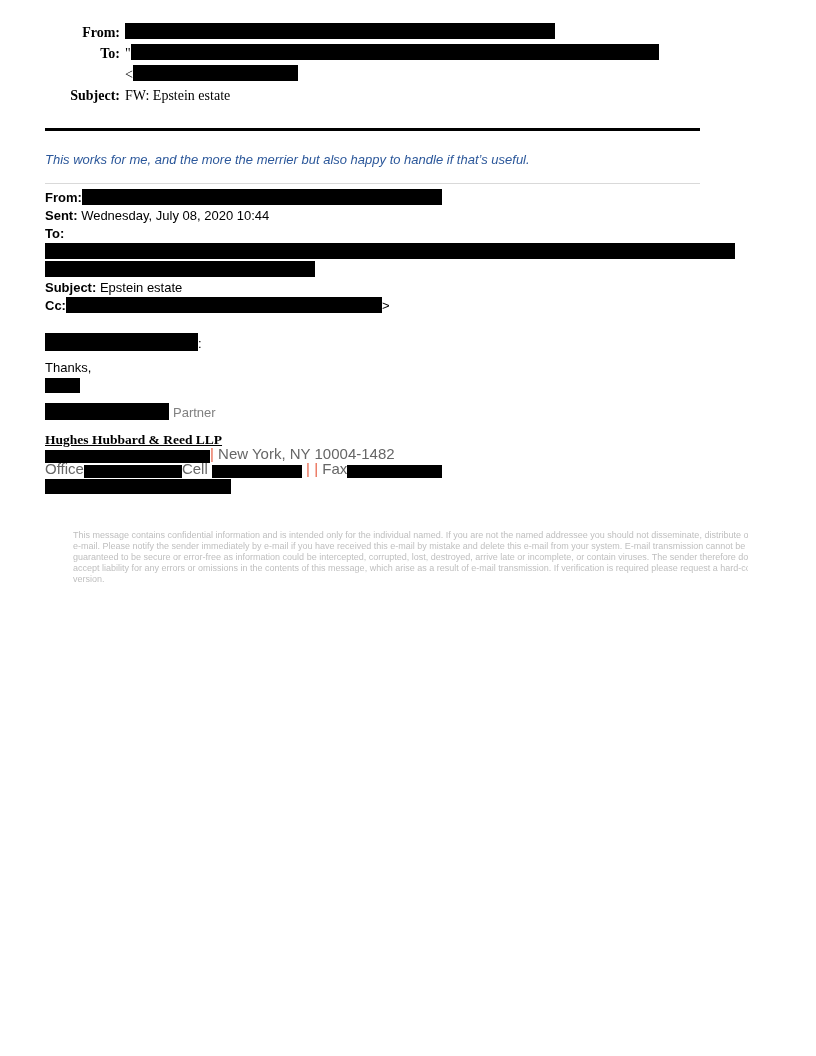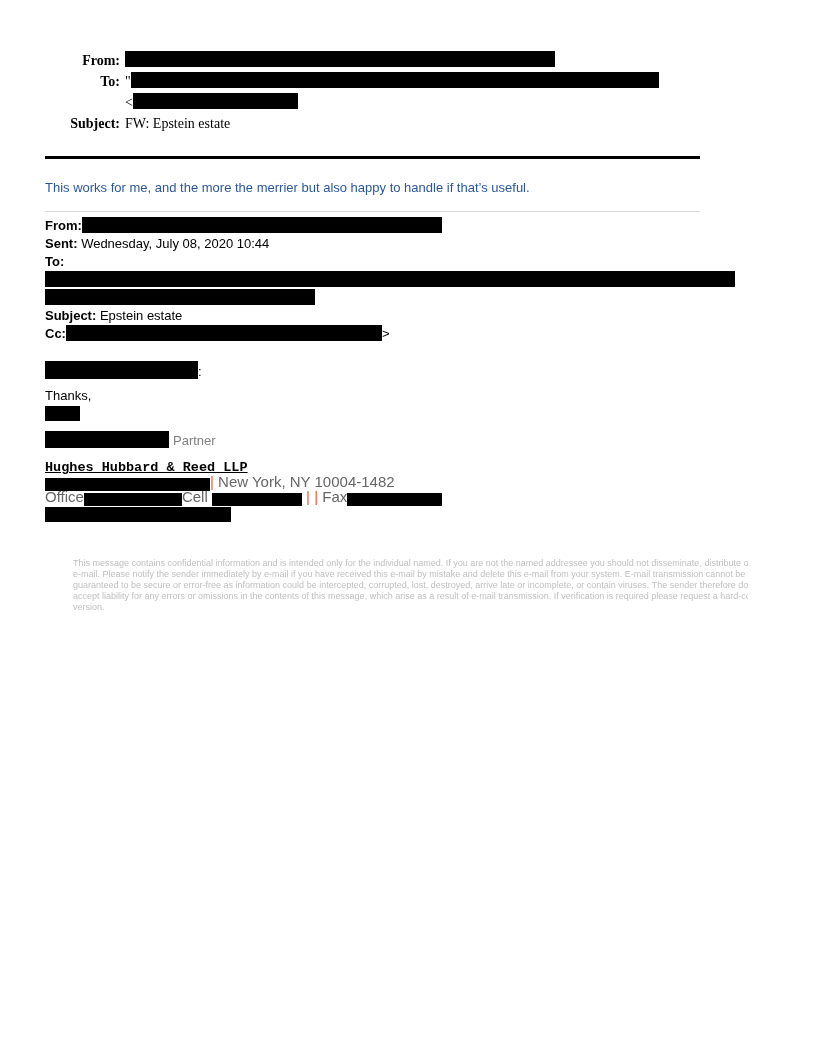--- a/index.html
+++ b/index.html
@@ -1,54 +1,54 @@
 <!DOCTYPE html>
 <html><head>
 <meta charset="utf-8">
 <style>
   html,body{margin:0;padding:0;background:#ffffff;}
   .page{
     position:relative;
     width:748px;height:1056px;
     box-sizing:border-box;
-    padding:50px 48px 0 45px;
+    padding:22px 48px 0 45px;
     background:#ffffff;
     font-family:"Liberation Sans",sans-serif;
     color:#000;
     overflow:hidden;
   }
   .bar{display:inline-block;background:#000;vertical-align:text-bottom;}
 
   
   .top-header{font-family:"Liberation Serif",serif;font-size:14px;line-height:21px;}
   .th-row{display:flex;}
   .th-label{width:75px;text-align:right;font-weight:bold;flex-shrink:0;}
   .th-value{margin-left:5px;}
   .th-value .bar{height:16px;margin-bottom:1px;}
 
   .rule-thick{height:3px;background:#000;margin-top:22px;}
-  .reply-note{color:#2B579A;font-size:13px;line-height:17px;margin-top:20px;}
+  .reply-note{color:#2B579A;font-size:13px;line-height:17px;margin-top:20px;font-style:italic;}
   .rule-thin{height:1px;background:#D9D9D9;margin-top:15px;}
 
   
   .fwd-header{font-size:13px;line-height:18px;margin-top:5px;}
   .fwd-header .lbl{font-weight:bold;}
   .fwd-header .bar{height:16px;margin-bottom:0px;}
 
   .greeting{margin-top:18px;font-size:13px;line-height:18px;}
   .greeting .bar{width:153px;height:18px;}
   .question{font-size:13px;line-height:17px;margin-top:21px;}
   .closing{font-size:13px;line-height:14px;margin-top:8px;}
   .closing-bar{display:block;width:35px;height:15px;background:#000;margin-top:3px;}
 
   
   .sig-name{margin-top:10px;font-size:13px;line-height:17px;color:#808080;}
   .sig-name .bar{width:124px;height:17px;margin-right:4px;}
   .sig-role{font-size:9.5px;line-height:11px;color:#808080;margin-top:1px;}
-  .sig-firm{font-family:Liberation Mono, monospace;font-size:13.5px;font-weight:bold;
+  .sig-firm{font-family:Liberation Serif, serif;font-size:13.5px;font-weight:bold;
             text-decoration:underline;color:#000;margin-top:11px;line-height:15px;}
   .sig-line{font-size:15px;line-height:14px;color:#666;}
   .sig-line .bar{height:13px;margin-bottom:-1px;}
   .pipe{color:#E8644A;}
   .sig-final-bar{display:block;width:186px;height:15px;background:#000;margin-top:2px;}
 
   .disclaimer{margin-top:36px;width:720px;font-size:9px;line-height:11px;color:#bfbfbf;margin-left:28px;}
 </style>
 </head>
 <body>

